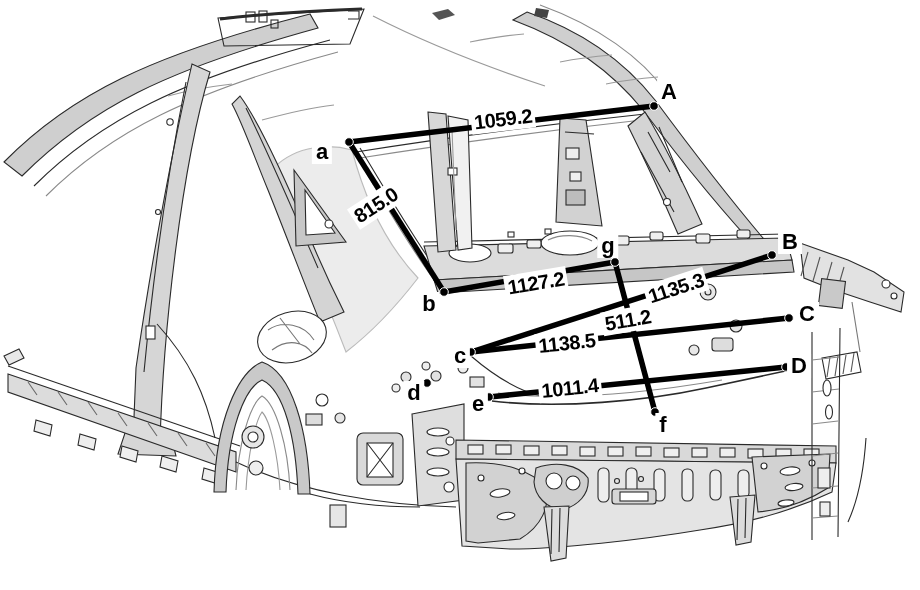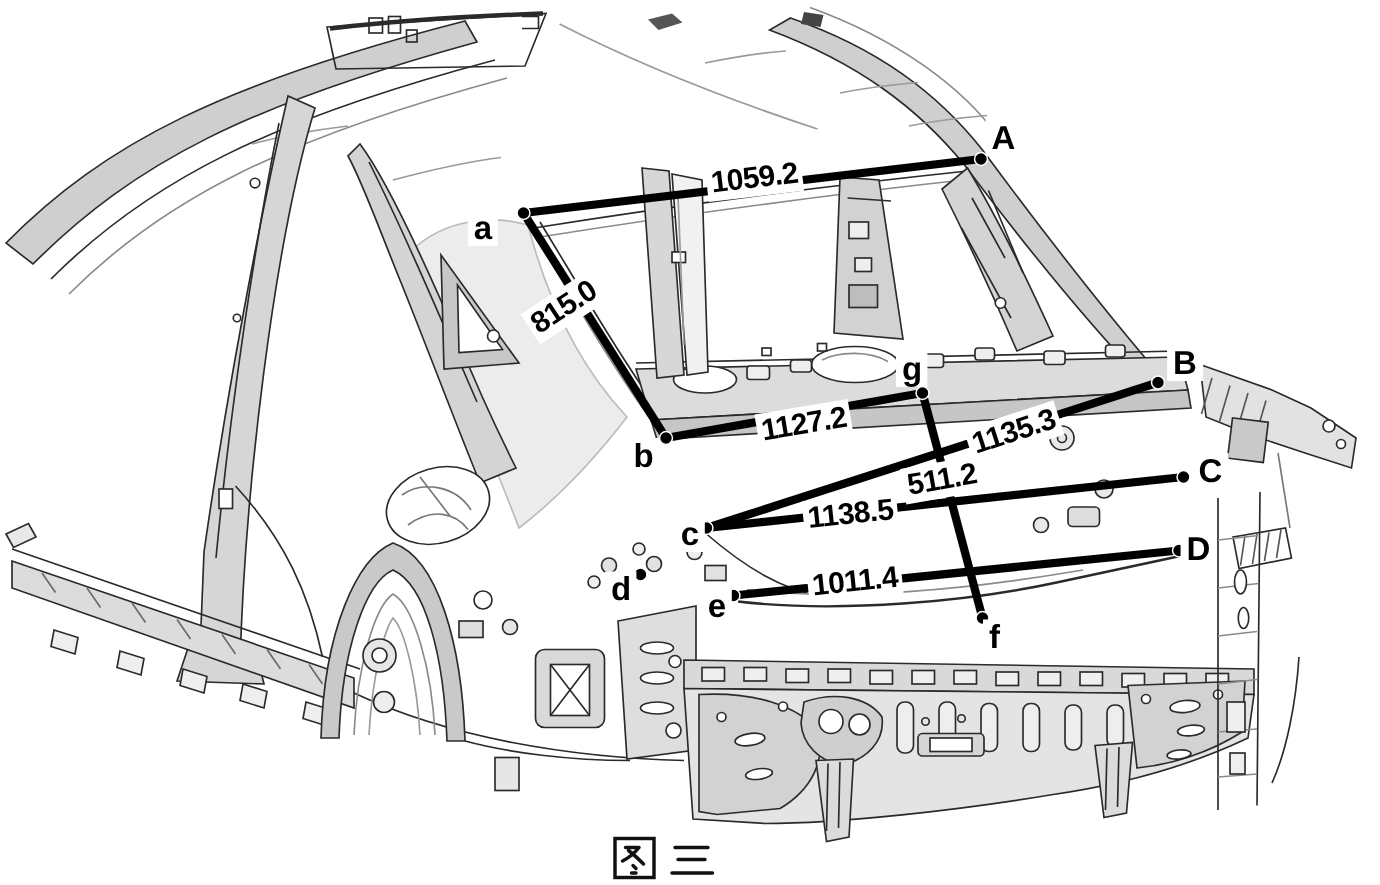--- a/index.html
+++ b/index.html
@@ -248,22 +248,14 @@
       <div class="pt" style="left: 608px; top: 246px;">g</div>
       <div class="pt" style="left: 790px; top: 242px;">B</div>
       <div class="pt" style="left: 460px; top: 356px;">c</div>
       <div class="pt" style="left: 807px; top: 314px;">C</div>
       <div class="pt" style="left: 414px; top: 393px;">d</div>
       <div class="pt" style="left: 478px; top: 404px;">e</div>
       <div class="pt" style="left: 799px; top: 366px;">D</div>
       <div class="pt" style="left: 663px; top: 425px;">f</div>
     </div>
 
-  <div class="caption">
-    <svg width="80" height="34" viewBox="0 0 80 34" stroke="#111" stroke-width="2.3" fill="none" stroke-linecap="round">
-      <rect x="2" y="3" width="26" height="26"></rect>
-      <path d="M9,9 L18,9 M18,9 C14,14 11,16 7,18 M11,11 C15,14 18,17 21,20 M14,21 L16,23 M13,26 L16,26"></path>
-      <path d="M42,9 L64,9 M44,17 L62,17 M40,26 L67,26"></path>
-    </svg>
-    <span class="caption-text">图三</span>
-  </div>
 
 </div>
 
 </body></html>

